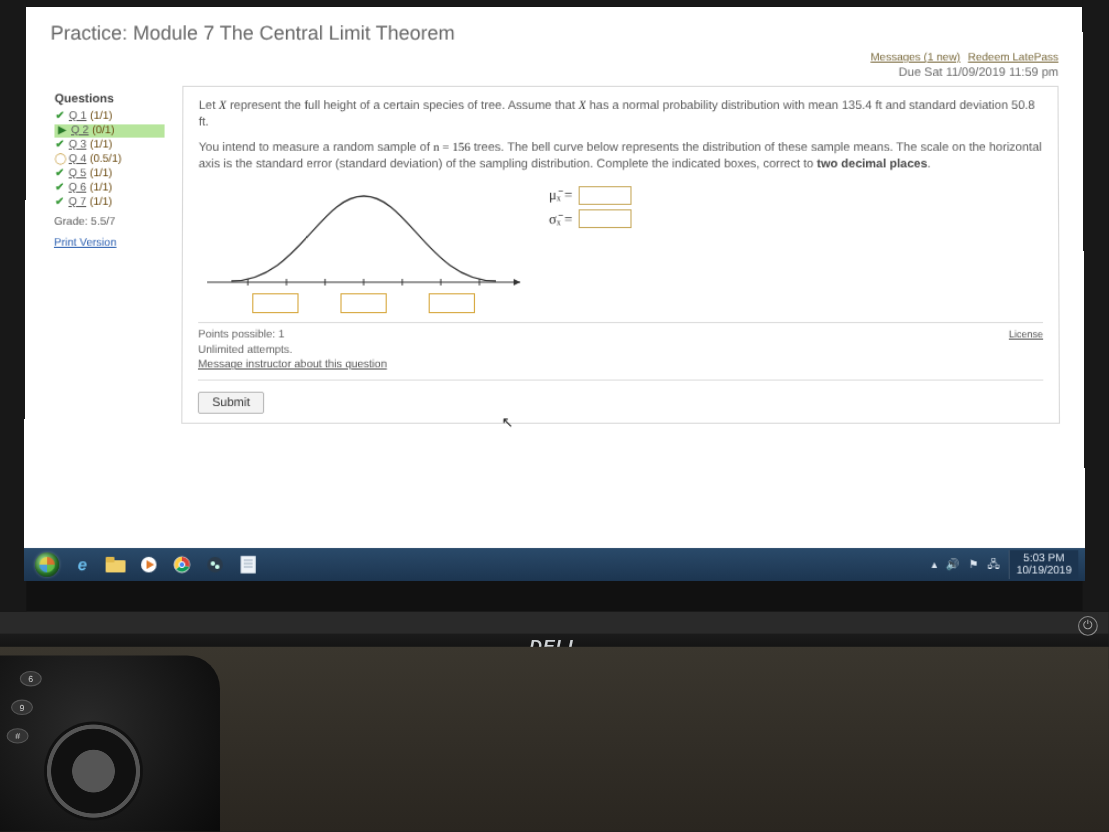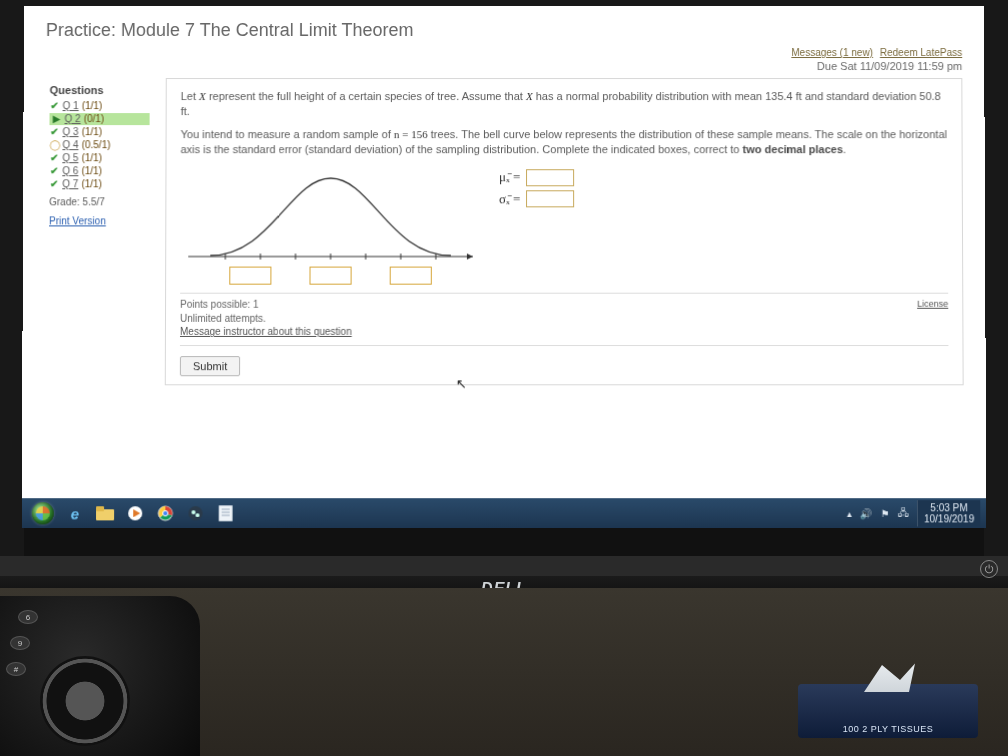--- a/index.html
+++ b/index.html
@@ -267,14 +267,13 @@
 </div>
 <div class="power">⏻</div>
 
 <div class="desk">
   <div class="phone">
     <div class="dial"></div>
     <div class="key" style="left:18px; top:14px;">6</div>
     <div class="key" style="left:10px; top:40px;">9</div>
     <div class="key" style="left:6px; top:66px;">#</div>
   </div>
-  <div class="tissue">100 2 PLY TISSUES</div>
 </div>
 
 </body></html>

